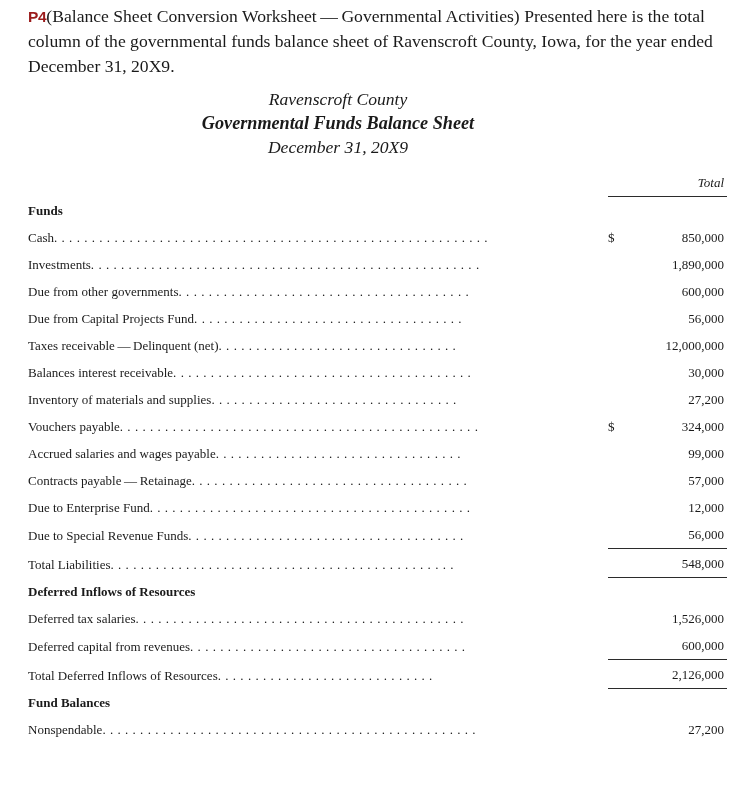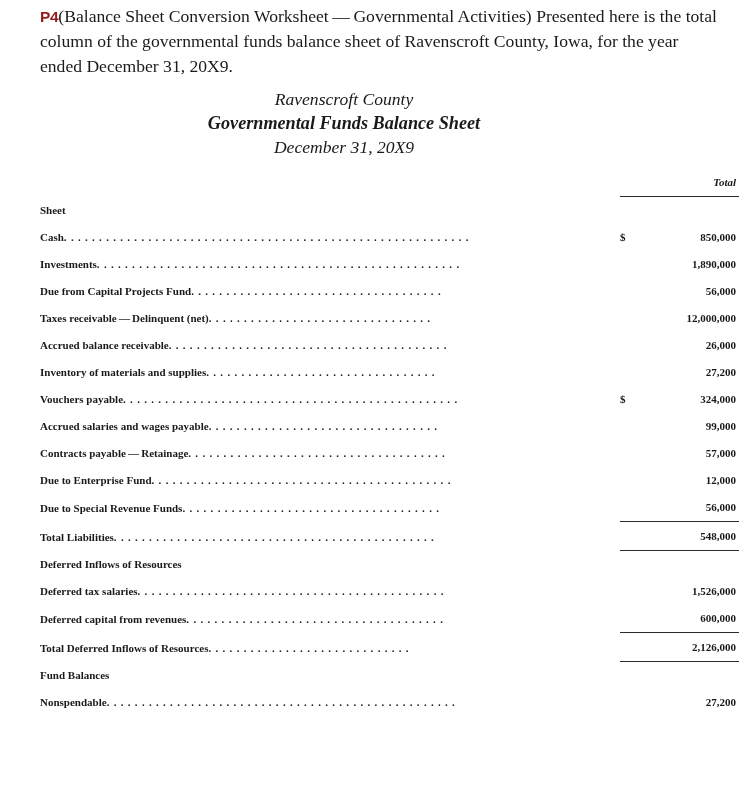--- a/index.html
+++ b/index.html
@@ -12,21 +12,21 @@
     height: 803px;
     font-family: "Liberation Serif", "DejaVu Serif", serif;
     color: #1a1a1a;
     overflow: hidden;
   }
   .page {
     position: relative;
     width: 752px;
     height: 803px;
     box-sizing: border-box;
-    padding: 4px 28px 0 40px;
+    padding: 4px 28px 0 28px;
   }
 
   
   .intro {
     font-size: 17.6px;
     line-height: 25px;
     text-align: left;
     margin: 0 0 8px 0;
     padding-left: 0;
   }
@@ -63,24 +63,23 @@
   
   .sheet {
     width: 100%;
     border-collapse: collapse;
     margin-top: 10px;
     table-layout: fixed;
   }
   .sheet td {
     padding: 0;
     vertical-align: bottom;
-    font-size: 11px;
+    font-size: 13px;
     line-height: 27px;
     height: 27px;
-    font-weight: bold;
   }
   td.lbl {
     width: 580px;
     white-space: nowrap;
     overflow: hidden;
     position: relative;
   }
   td.amt {
     width: 116px;
     text-align: right;
@@ -127,42 +126,46 @@
     <div class="line3"><span class="head-shift">December 31, 20X9</span></div>
   </div>
 
   <table class="sheet">
     <tbody id="sheet-body">
       <tr>
         <td class="lbl"></td>
         <td class="amt colhead hr-head">Total</td>
       </tr>
     <tr>
-          <td class="lbl sect">Sheet</td>
+          <td class="lbl sect">Funds</td>
           <td class="amt"></td>
         </tr>
         <tr>
           <td class="lbl"><span>Cash</span><span class="dots" style="letter-spacing: 4.3px;">..........................................................</span></td>
           <td class="amt"><span style="display: inline-block; position: relative; width: 100%; text-align: right;"><span style="position: absolute; left: 0px; top: 0px;">$</span><span>850,000</span></span></td>
         </tr>
         <tr>
           <td class="lbl"><span>Investments</span><span class="dots" style="letter-spacing: 4.3px;">....................................................</span></td>
           <td class="amt"><span>1,890,000</span></td>
         </tr>
         <tr>
+          <td class="lbl"><span>Due from other governments</span><span class="dots" style="letter-spacing: 4.3px;">.......................................</span></td>
+          <td class="amt"><span>600,000</span></td>
+        </tr>
+        <tr>
           <td class="lbl"><span>Due from Capital Projects Fund</span><span class="dots" style="letter-spacing: 4.3px;">....................................</span></td>
           <td class="amt"><span>56,000</span></td>
         </tr>
         <tr>
           <td class="lbl"><span>Taxes receivable — Delinquent (net)</span><span class="dots" style="letter-spacing: 4.3px;">................................</span></td>
           <td class="amt"><span>12,000,000</span></td>
         </tr>
         <tr>
-          <td class="lbl"><span>Accrued balance receivable</span><span class="dots" style="letter-spacing: 4.3px;">........................................</span></td>
-          <td class="amt"><span>26,000</span></td>
+          <td class="lbl"><span>Balances interest receivable</span><span class="dots" style="letter-spacing: 4.3px;">........................................</span></td>
+          <td class="amt"><span>30,000</span></td>
         </tr>
         <tr>
           <td class="lbl"><span>Inventory of materials and supplies</span><span class="dots" style="letter-spacing: 4.3px;">.................................</span></td>
           <td class="amt"><span>27,200</span></td>
         </tr>
         <tr>
           <td class="lbl"><span>Vouchers payable</span><span class="dots" style="letter-spacing: 4.3px;">................................................</span></td>
           <td class="amt"><span style="display: inline-block; position: relative; width: 100%; text-align: right;"><span style="position: absolute; left: 0px; top: 0px;">$</span><span>324,000</span></span></td>
         </tr>
         <tr>

